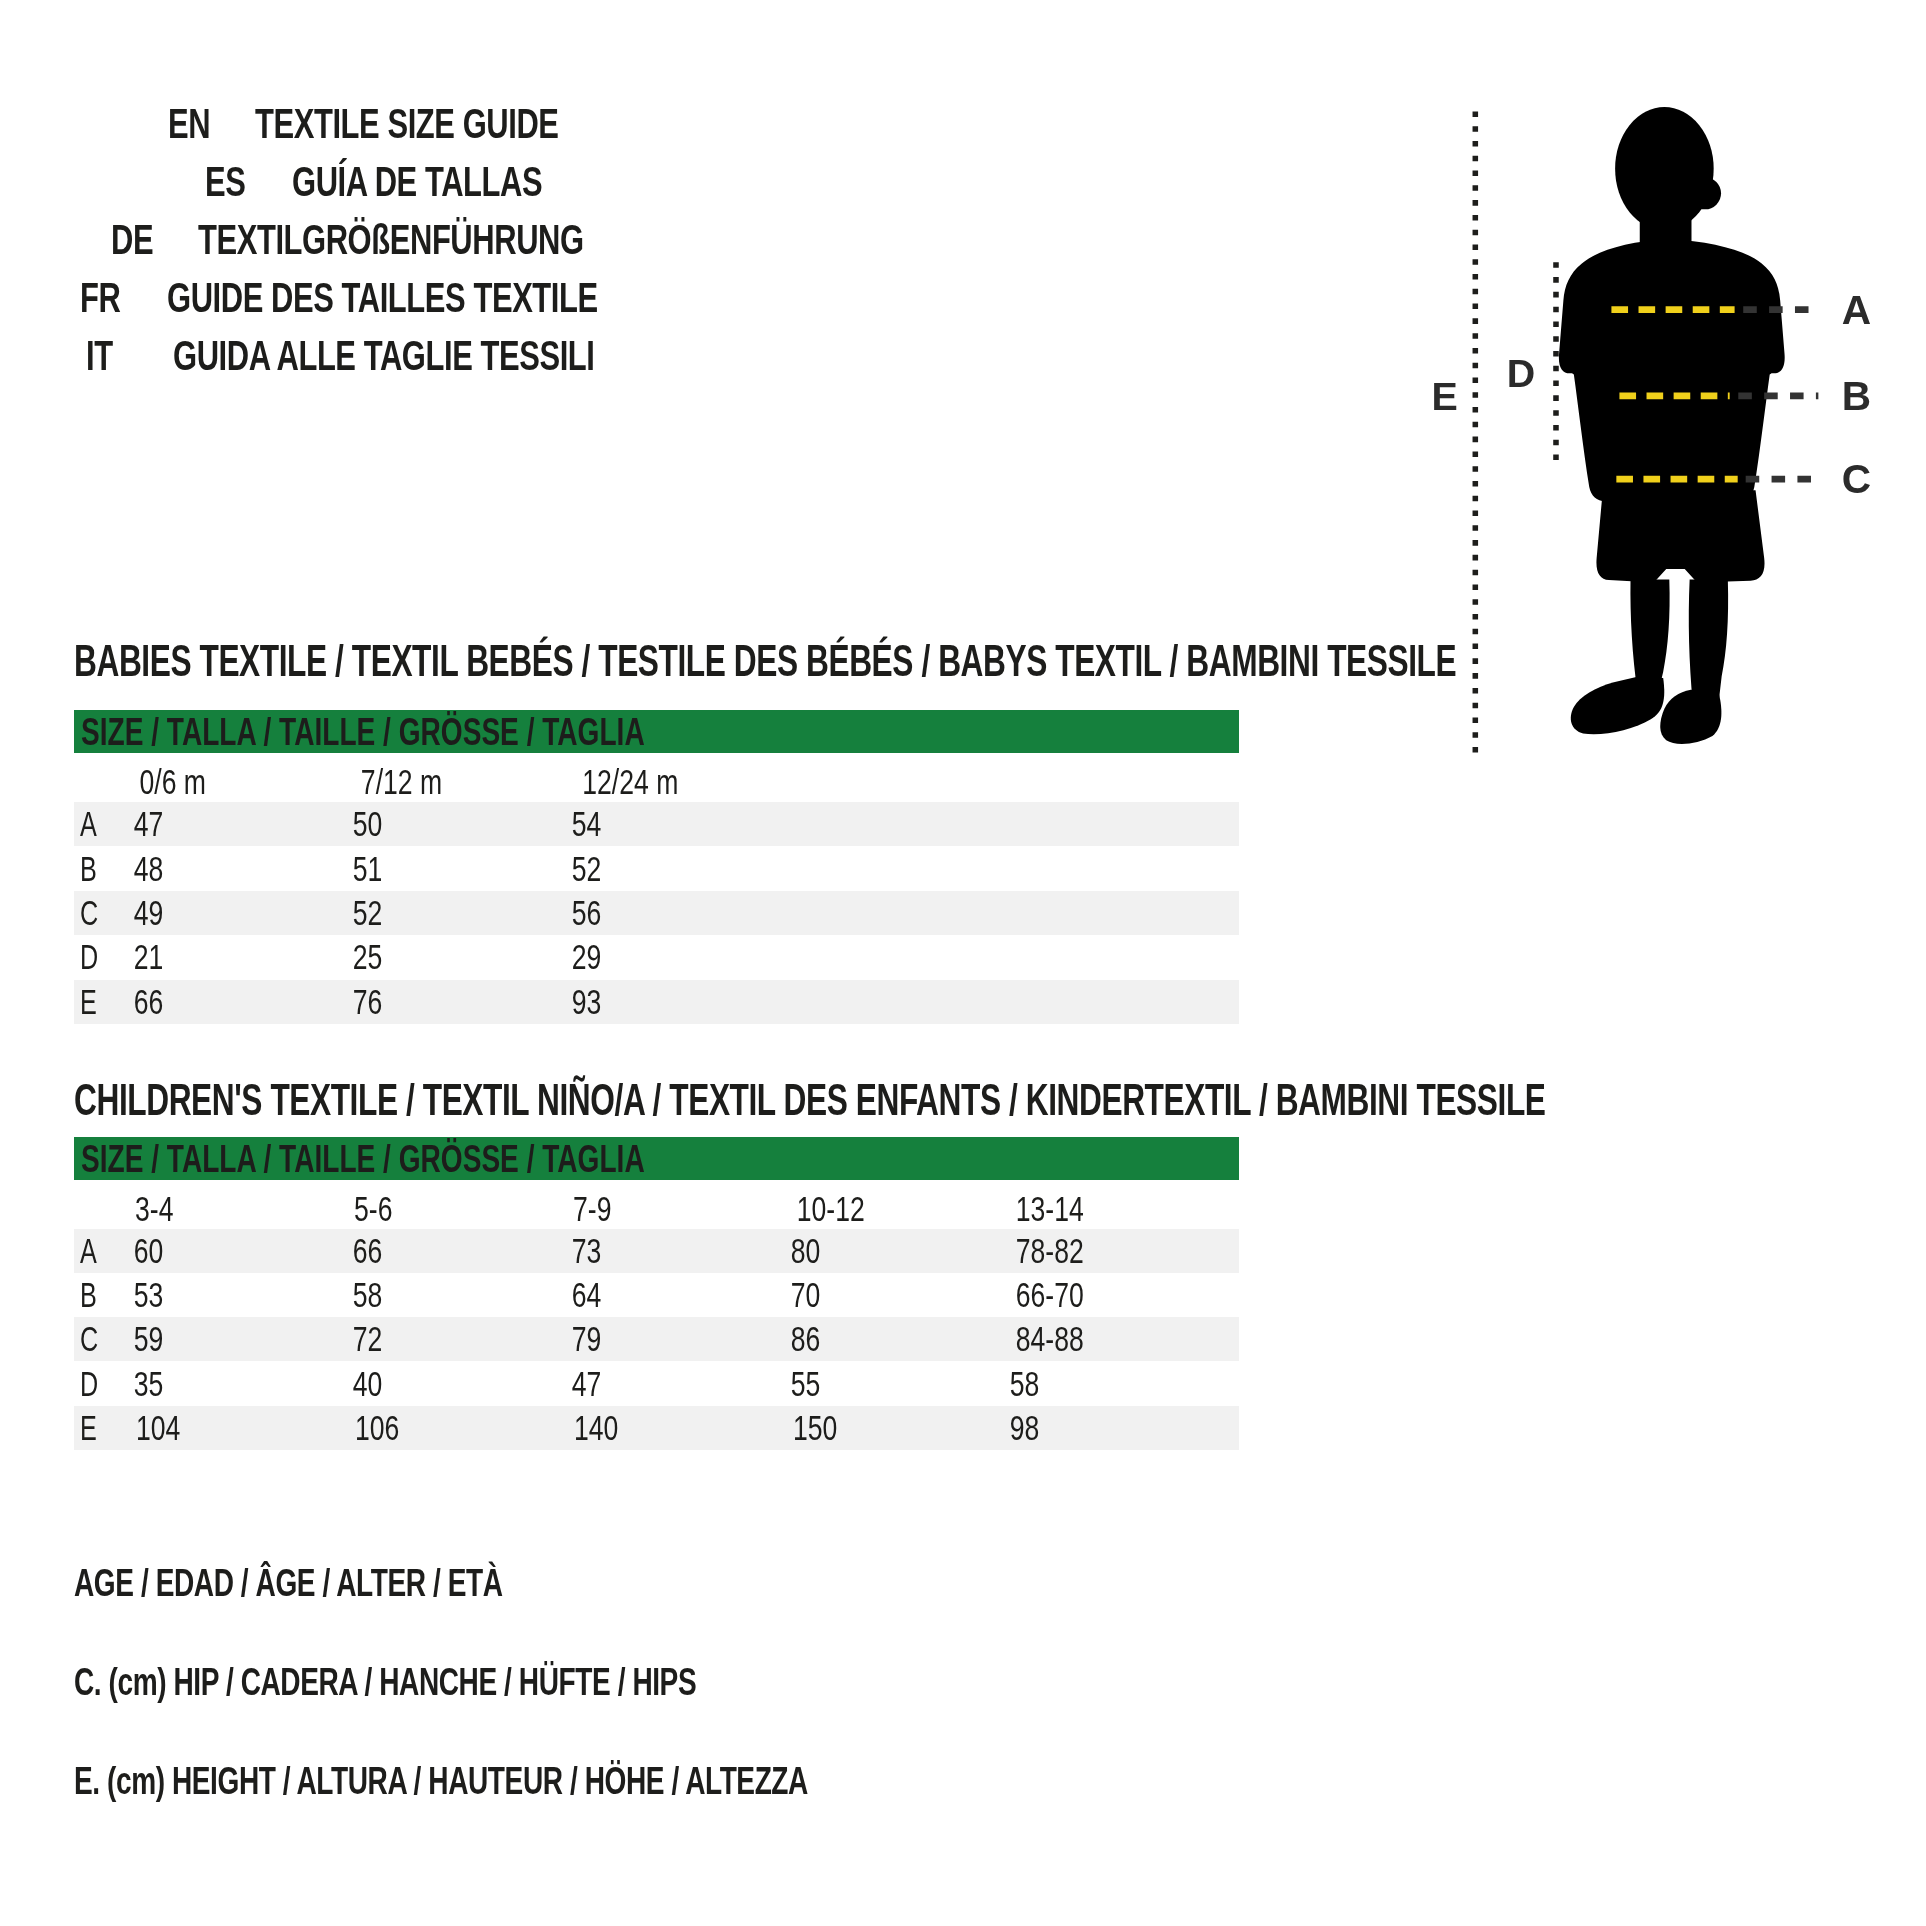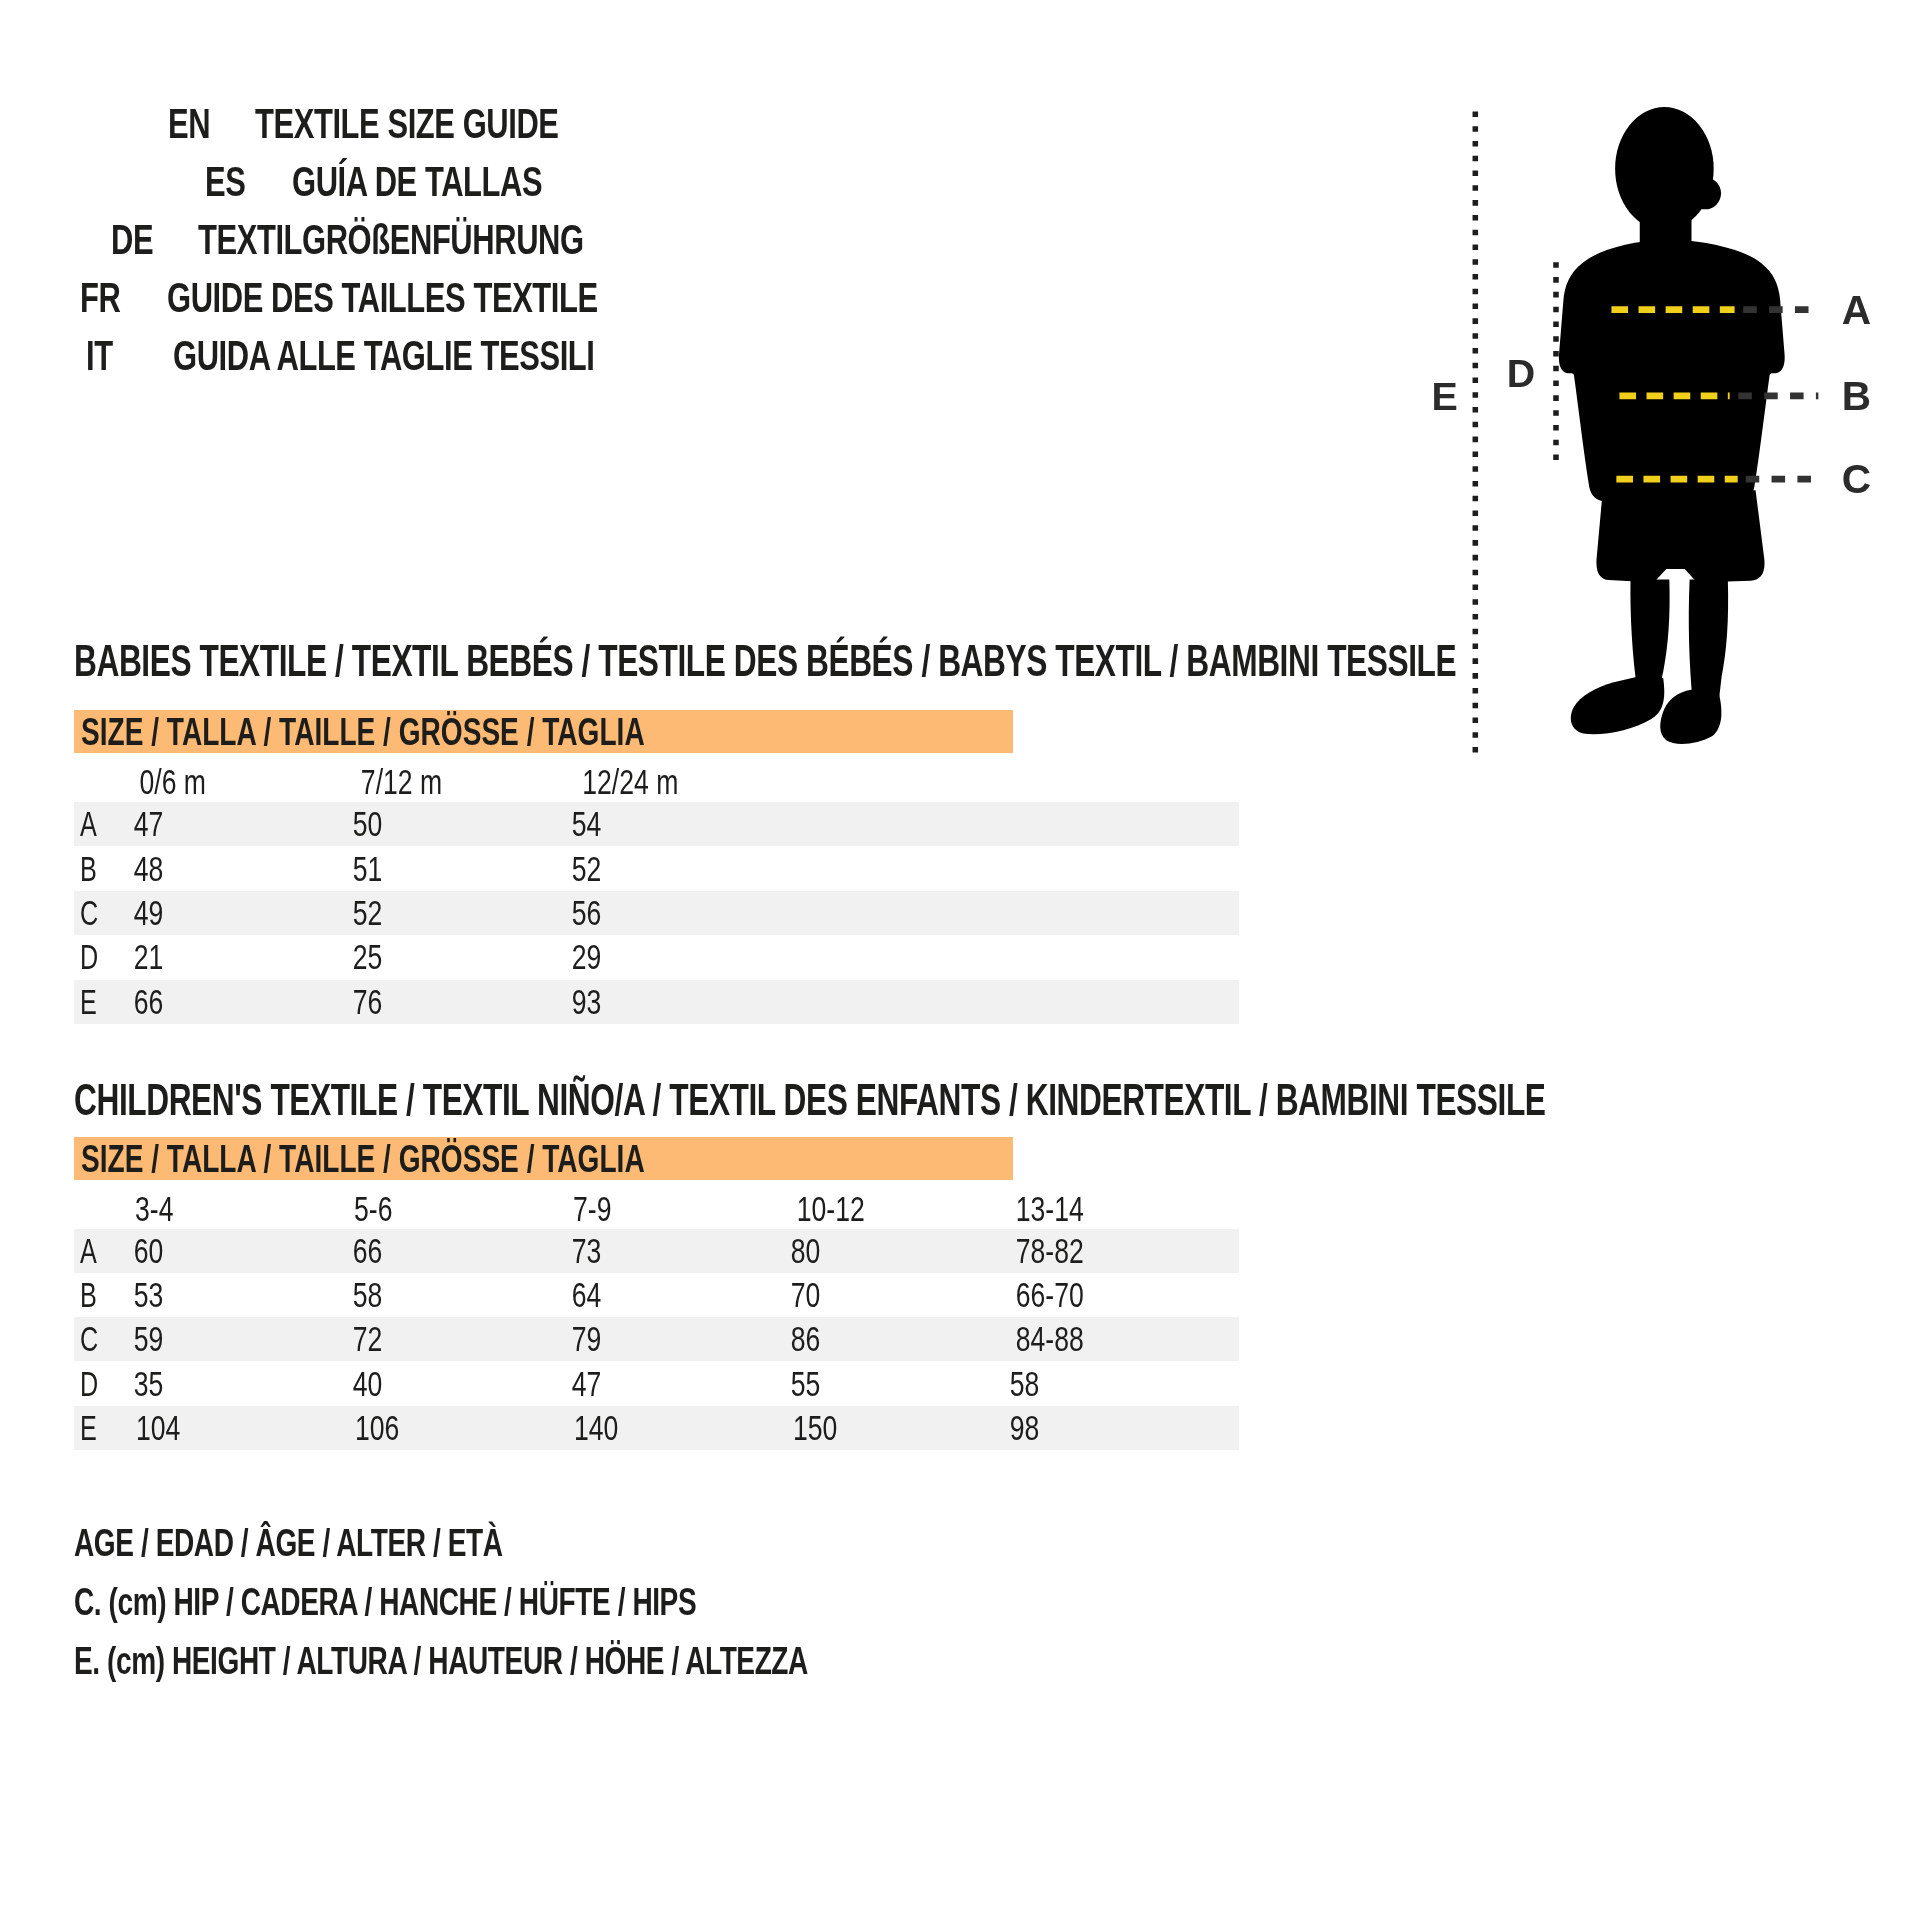--- a/index.html
+++ b/index.html
@@ -13,35 +13,35 @@
 
   
   .langs{position:absolute;left:80px;top:94px;}
   .lang-row{display:flex;align-items:center;height:58px;font-size:43px;font-weight:700;letter-spacing:-0.6px;justify-content:center;}
   .lang-code{flex:0 0 87px;}
 
   
   .section-heading{position:absolute;left:74px;font-size:44px;font-weight:700;letter-spacing:-0.6px;}
 
   
-  .size-bar{position:absolute;left:74px;width:939px;height:43px;background:#fdba74;
+  .size-bar{position:absolute;left:74px;width:1165px;height:43px;background:#15803d;
     display:flex;align-items:center;padding:0;}
   .size-bar .cx{font-size:39px;font-weight:700;margin-left:7.4px;}
 
   
   .col-headers,.t-row{position:absolute;left:74px;width:1165px;height:44px;display:grid;align-items:center;font-size:35px;font-weight:400;}
   .cols-3{grid-template-columns:55px 219px 219px 219px;}
   .cols-5{grid-template-columns:55px 219px 219px 219px 219px 219px;}
   .col-headers .cell,.t-row .cell{text-align:left;}
   .t-row .rowlabel{text-align:left;padding-left:6.2px;font-size:35px;}
   .striped{background:#f1f1f1;}
 
   
   .legend{position:absolute;left:74px;top:1513px;}
-  .legend-line{height:59px;display:flex;align-items:center;font-size:39px;font-weight:700;letter-spacing:-0.6px;}
+  .legend-line{height:59px;display:flex;align-items:center;font-size:39px;font-weight:700;letter-spacing:-0.6px;margin-top:40px;}
 
   .figure-svg{position:absolute;left:1386px;top:59px;}
   svg text{font-family:"Liberation Sans",sans-serif;font-weight:700;}
 </style>
 </head>
 <body>
 
 <div class="langs">
   <div class="lang-row">
     <span class="lang-code"><span class="cx">EN</span></span>

